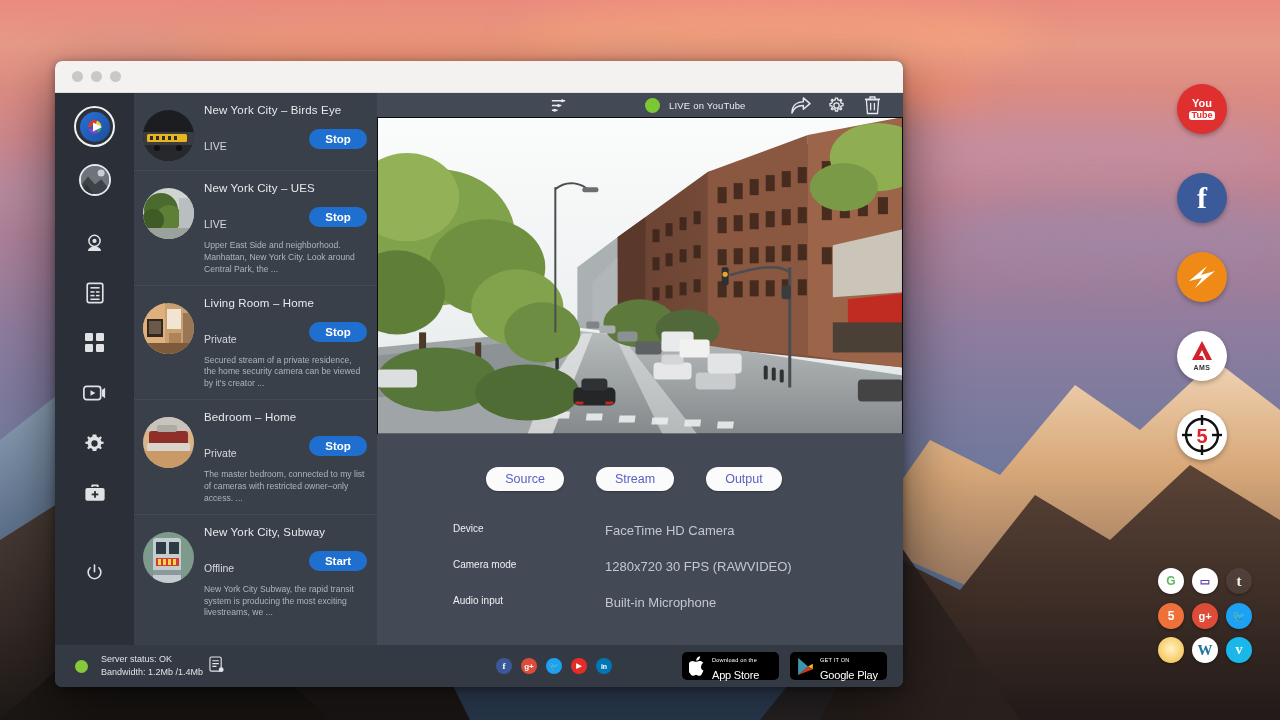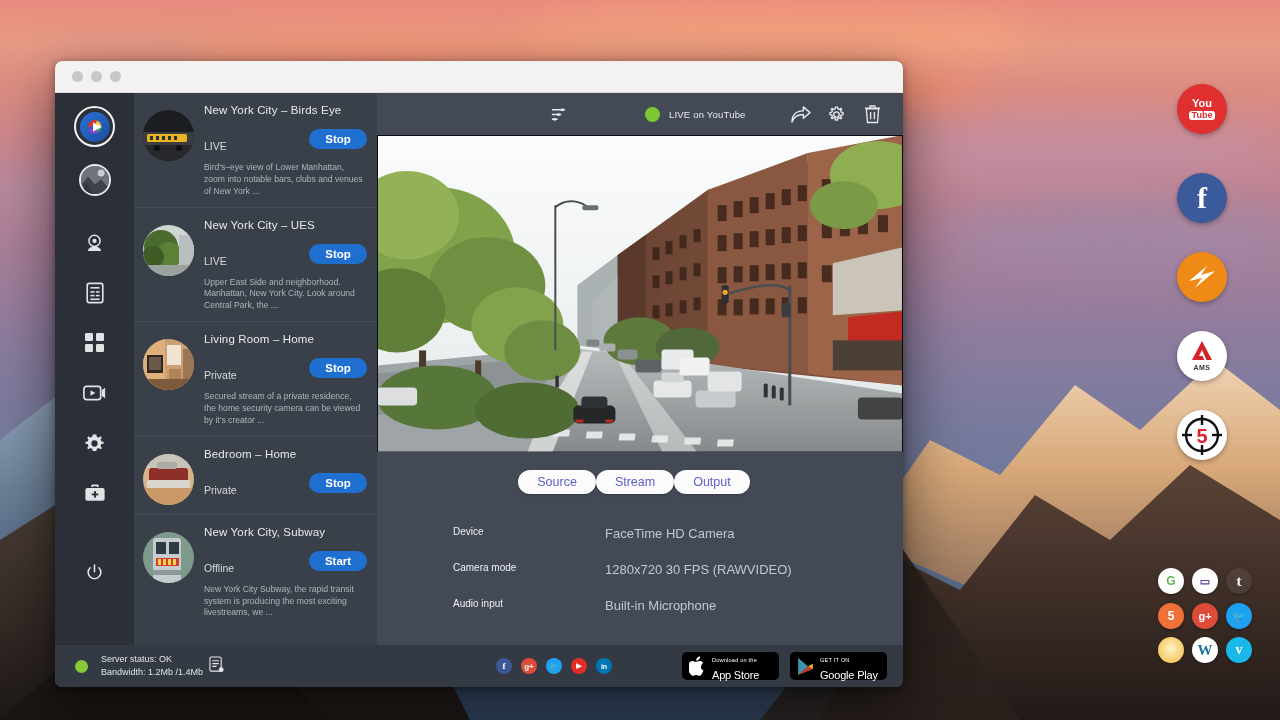--- a/index.html
+++ b/index.html
@@ -110,33 +110,33 @@
     color: #aeb4bd; padding-right: 4px;
   }
   #add-camera {
     display: flex; align-items: center; justify-content: center;
     gap: 10px; padding: 26px 0 0 0; cursor: pointer;
   }
 
   
   #main { flex: 1; background: #434a56; display: flex; flex-direction: column; min-width: 0; }
   #toolbar {
-    height: 42px; display: flex; align-items: center;
+    height: 24px; display: flex; align-items: center;
     padding: 0 18px; gap: 10px; flex: none;
   }
   #toolbar .spacer { flex: 1; }
   .tb-icon { width: 26px; height: 26px; display: flex; align-items: center; justify-content: center; cursor: pointer; }
   #live-indicator { display: flex; align-items: center; gap: 9px; }
   #live-dot { width: 15px; height: 15px; border-radius: 50%; background: #7cc832; }
   #live-label { color: #e9ebee; font-size: 9.5px; letter-spacing: .2px; }
 
   #video-wrap { width: 100%; height: 317px; flex: none; position: relative; overflow: hidden; background: #1a1a1a; }
   #video-scene { position: absolute; inset: 0; }
 
-  #pill-row { display: flex; justify-content: center; margin-top: 18px; padding-right: 12px; }
+  #pill-row { display: flex; justify-content: center; gap: 32px; margin-top: 33px; padding-right: 12px; }
   .pill {
     background: #fbfbfc; color: #5b61c4; border: none;
     border-radius: 13px; padding: 5px 19px; font-size: 12.5px;
     cursor: pointer; font-family: "Liberation Sans", sans-serif;
     box-shadow: 0 1px 2px rgba(0,0,0,.25);
   }
   #specs { margin: 32px 0 0 76px; }
   .spec-row { display: flex; margin-bottom: 21px; }
   .spec-label { width: 152px; color: #eef0f3; font-size: 10px; }
   .spec-value { color: #c3c8d0; font-size: 13px; }
@@ -379,21 +379,20 @@
                 <circle cx="14" cy="38" r="3" fill="#111"></circle>
                 <circle cx="36" cy="38" r="3" fill="#111"></circle>
               </svg>
             </div>
             <div class="cam-info">
               <div class="cam-title">New York City – Birds Eye</div>
               <div class="cam-row">
                 <span class="cam-status">LIVE</span>
                 <button class="cam-btn">Stop</button>
               </div>
-              <div class="cam-desc">Bird's–eye view of Lower Manhattan, zoom into notable bars, clubs and venues of New York ...</div>
             </div>
           </div>
 
           <div class="cam-card">
             <div class="cam-thumb">
               <svg width="51" height="51" viewBox="0 0 51 51">
                 <rect width="51" height="51" fill="#cfd6d2"></rect>
                 <circle cx="18" cy="22" r="17" fill="#4b6b2e"></circle>
                 <circle cx="26" cy="30" r="13" fill="#5d7f36"></circle>
                 <circle cx="10" cy="32" r="11" fill="#3f5c27"></circle>
@@ -444,20 +443,21 @@
                 <rect x="0" y="34" width="51" height="17" fill="#c99a68"></rect>
                 <rect x="14" y="8" width="20" height="7" rx="2" fill="#aeaba4"></rect>
               </svg>
             </div>
             <div class="cam-info">
               <div class="cam-title">Bedroom – Home</div>
               <div class="cam-row">
                 <span class="cam-status">Private</span>
                 <button class="cam-btn">Stop</button>
               </div>
+              <div class="cam-desc">The master bedroom, connected to my list of cameras with restricted owner–only access. ...</div>
             </div>
           </div>
 
           <div class="cam-card" style="border-bottom:none;">
             <div class="cam-thumb">
               <svg width="51" height="51" viewBox="0 0 51 51">
                 <rect width="51" height="51" fill="#7e9a8c"></rect>
                 <rect x="10" y="6" width="28" height="45" rx="3" fill="#c3ccce"></rect>
                 <rect x="13" y="10" width="10" height="12" fill="#2e3b42"></rect>
                 <rect x="26" y="10" width="10" height="12" fill="#2e3b42"></rect>

